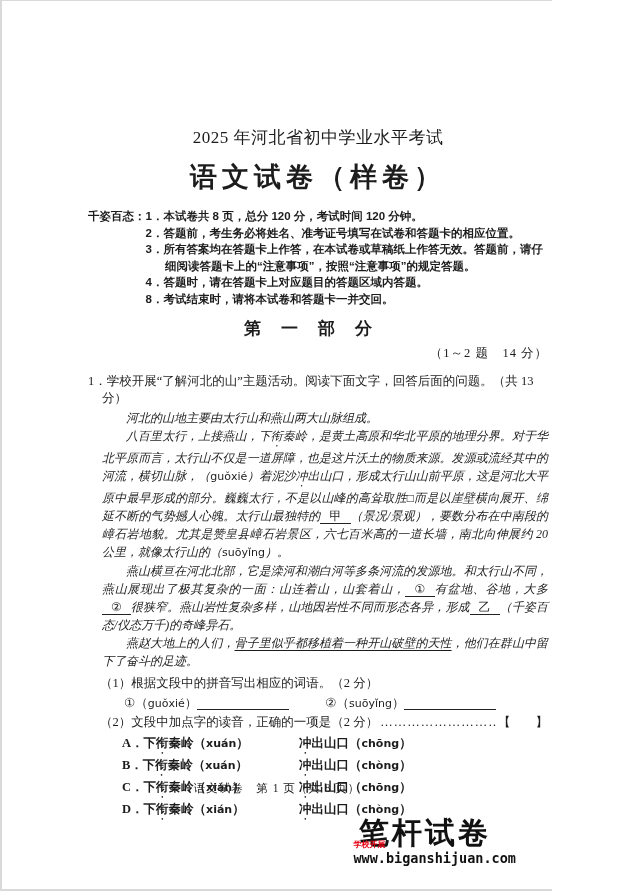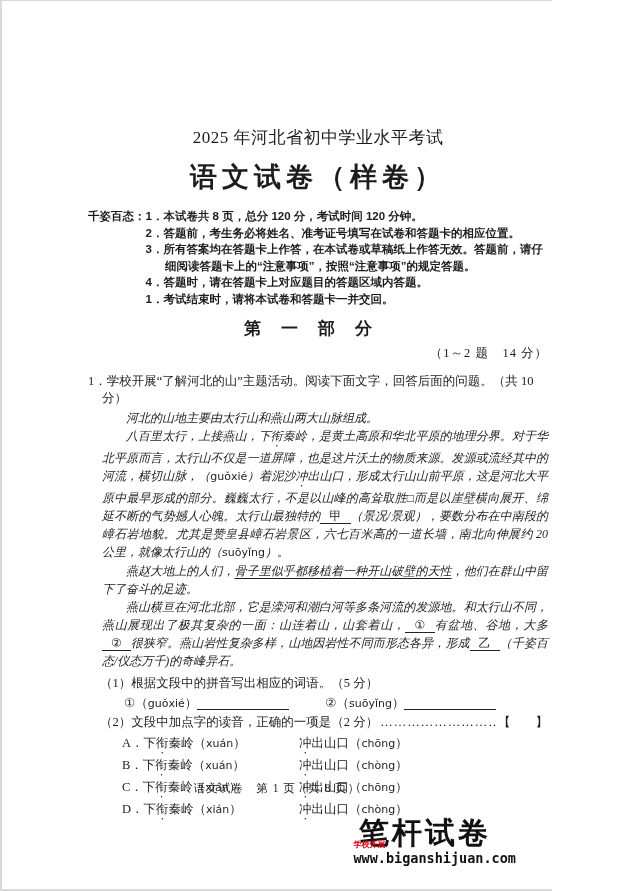--- a/index.html
+++ b/index.html
@@ -31,21 +31,21 @@
   .seg-blank{font-style:normal;padding:0 9px;border-bottom:1px solid #222;}
   .seg-u{text-decoration:underline;text-underline-offset:3px;}
   .subq{font-size:12.5px;line-height:17px;margin-top:5px;margin-left:12px;}
   .pinyin-row{display:flex;align-items:flex-start;font-size:12.5px;line-height:15px;margin-top:4px;margin-left:36px;}
   .blank-line{display:inline-block;width:92px;height:13px;border-bottom:1px solid #222;}
   .group2{margin-left:36px;}
   .subq-row{display:flex;align-items:center;font-size:12.5px;line-height:17px;margin-top:3px;margin-left:12px;}
   .subq-row .leader{flex:1;overflow:hidden;white-space:nowrap;letter-spacing:1px;margin:0 2px;}
   .subq-row .bracket{white-space:nowrap;}
   .options{margin-left:34px;margin-top:3px;font-size:12.5px;line-height:18.5px;}
-  .option-row{display:flex;}
+  .option-row{display:flex;font-weight:bold;}
   .opt-left{width:177px;}
   .page-footer{position:absolute;top:780px;left:0;width:100%;text-align:center;font-size:11.5px;letter-spacing:1px;}
   .watermark{position:absolute;top:816px;right:36px;font-family:"Liberation Sans","DejaVu Sans",sans-serif;color:#111;}
   .wm-title{font-size:30px;line-height:32px;font-weight:bold;letter-spacing:3px;text-align:right;margin-right:25px;}
   .wm-url-row{position:relative;margin-top:1px;font-family:"DejaVu Sans Mono","Liberation Mono",monospace;
     font-weight:bold;font-size:13.5px;line-height:16px;letter-spacing:0;}
   .wm-free{position:absolute;left:0;top:-9px;color:#e60012;font-size:8px;font-weight:bold;
     font-family:"Liberation Sans",sans-serif;line-height:8px;}
 </style>
 </head>
@@ -57,34 +57,34 @@
     <div class="exam-title">2025 年河北省初中学业水平考试</div>
     <div class="paper-title">语文试卷（样卷）</div>
 
     <div class="notices">
       <div class="notices-label">千姿百态：</div>
       <div class="notice-list">
         <div class="notice-item">1．本试卷共 8 页，总分 120 分，考试时间 120 分钟。</div>
         <div class="notice-item">2．答题前，考生务必将姓名、准考证号填写在试卷和答题卡的相应位置。</div>
         <div class="notice-item">3．所有答案均在答题卡上作答，在本试卷或草稿纸上作答无效。答题前，请仔细阅读答题卡上的“注意事项”，按照“注意事项”的规定答题。</div>
         <div class="notice-item">4．答题时，请在答题卡上对应题目的答题区域内答题。</div>
-        <div class="notice-item">1．考试结束时，请将本试卷和答题卡一并交回。</div>
+        <div class="notice-item">8．考试结束时，请将本试卷和答题卡一并交回。</div>
       </div>
     </div>
 
     <div class="section-title">第一部分</div>
     <div class="section-sub">（1～2 题　14 分）</div>
 
-    <div class="q-stem">1．学校开展“了解河北的山”主题活动。阅读下面文字，回答后面的问题。（共 10 分）</div>
+    <div class="q-stem">1．学校开展“了解河北的山”主题活动。阅读下面文字，回答后面的问题。（共 13 分）</div>
     <p class="kai intro">河北的山地主要由太行山和燕山两大山脉组成。</p>
     <p class="kai"><span>八百里太行，上接燕山，下</span><span class="seg-dot">衔</span><span>秦岭，是黄土高原和华北平原的地理分界。对于华北平原而言，太行山不仅是一道屏障，也是这片沃土的物质来源。发源或流经其中的河流，横切山脉，（</span><span class="seg-pinyin">guǒxié</span><span>）着泥沙</span><span class="seg-dot">冲</span><span>出山口，形成太行山山前平原，这是河北大平原中最早形成的部分。巍巍太行，不是以山峰的高耸取胜□而是以崖壁横向展开、绵延不断的气势撼人心魄。太行山最独特的</span><span class="seg-blank">甲</span><span>（景况/景观），要数分布在中南段的嶂石岩地貌。尤其是赞皇县嶂石岩景区，六七百米高的一道长墙，南北向伸展约 20 公里，就像太行山的（</span><span class="seg-pinyin">suōyǐng</span><span>）。</span></p>
+    <p class="kai"><span>燕山横亘在河北北部，它是滦河和潮白河等多条河流的发源地。和太行山不同，燕山展现出了极其复杂的一面：山连着山，山套着山，</span><span class="seg-blank">①</span><span>有盆地、谷地，大多</span><span class="seg-blank">②</span><span>很狭窄。燕山岩性复杂多样，山地因岩性不同而形态各异，形成</span><span class="seg-blank">乙</span><span>（千姿百态/仪态万千)的奇峰异石。</span></p>
     <p class="kai"><span>燕赵大地上的人们，</span><span class="seg-u">骨子里似乎都移植着一种开山破壁的天性</span><span>，他们在群山中留下了奋斗的足迹。</span></p>
-    <p class="kai"><span>燕山横亘在河北北部，它是滦河和潮白河等多条河流的发源地。和太行山不同，燕山展现出了极其复杂的一面：山连着山，山套着山，</span><span class="seg-blank">①</span><span>有盆地、谷地，大多</span><span class="seg-blank">②</span><span>很狭窄。燕山岩性复杂多样，山地因岩性不同而形态各异，形成</span><span class="seg-blank">乙</span><span>（千姿百态/仪态万千)的奇峰异石。</span></p>
 
-    <div class="subq">（1）根据文段中的拼音写出相应的词语。（5 分）</div>
+    <div class="subq">（1）根据文段中的拼音写出相应的词语。（2 分）</div>
     <div class="pinyin-row">
       <span><span>①（</span><span class="seg-pinyin">guǒxié</span><span>）</span></span>
       <span class="blank-line"></span>
       <span class="group2"><span>②（</span><span class="seg-pinyin">suōyǐng</span><span>）</span></span>
       <span class="blank-line"></span>
     </div>
 
     <div class="subq-row">
       <span>（2）文段中加点字的读音，正确的一项是（2 分）</span>
       <span class="leader">……………………………………………………………………</span>

